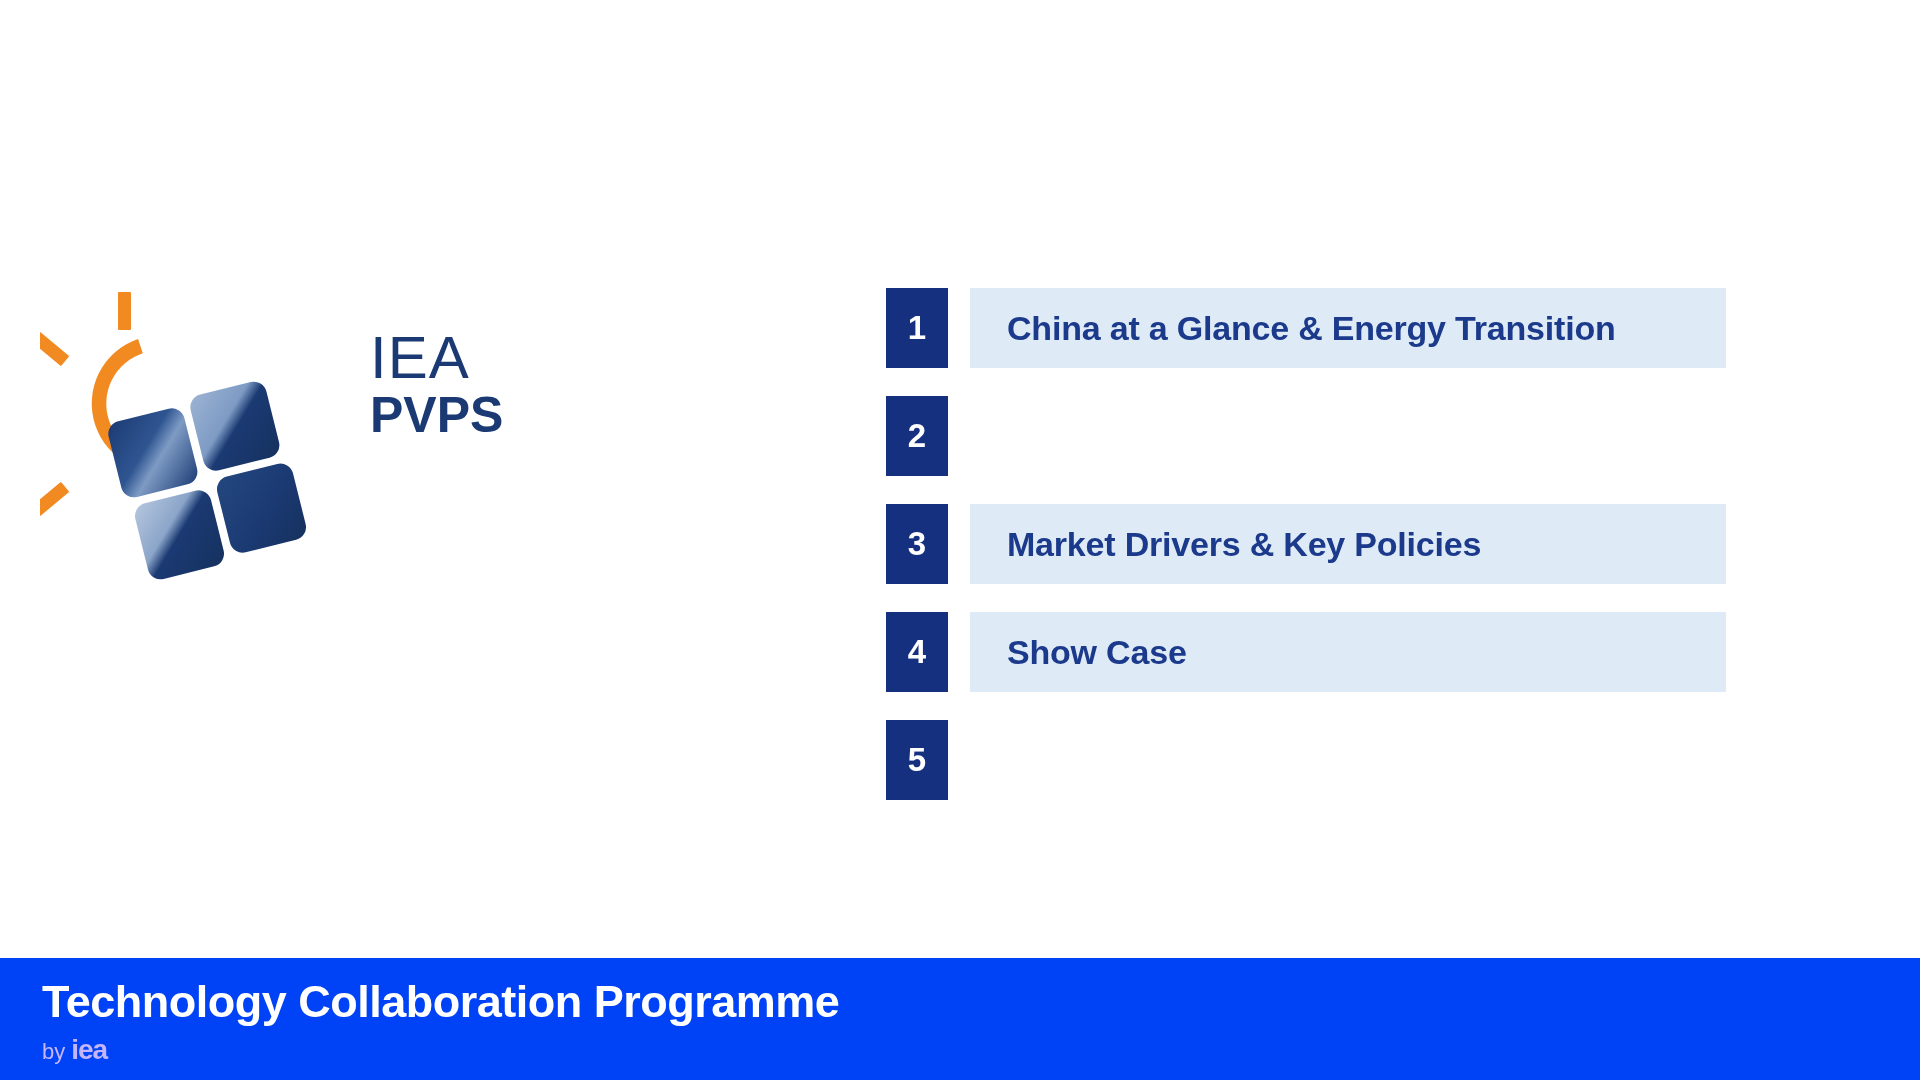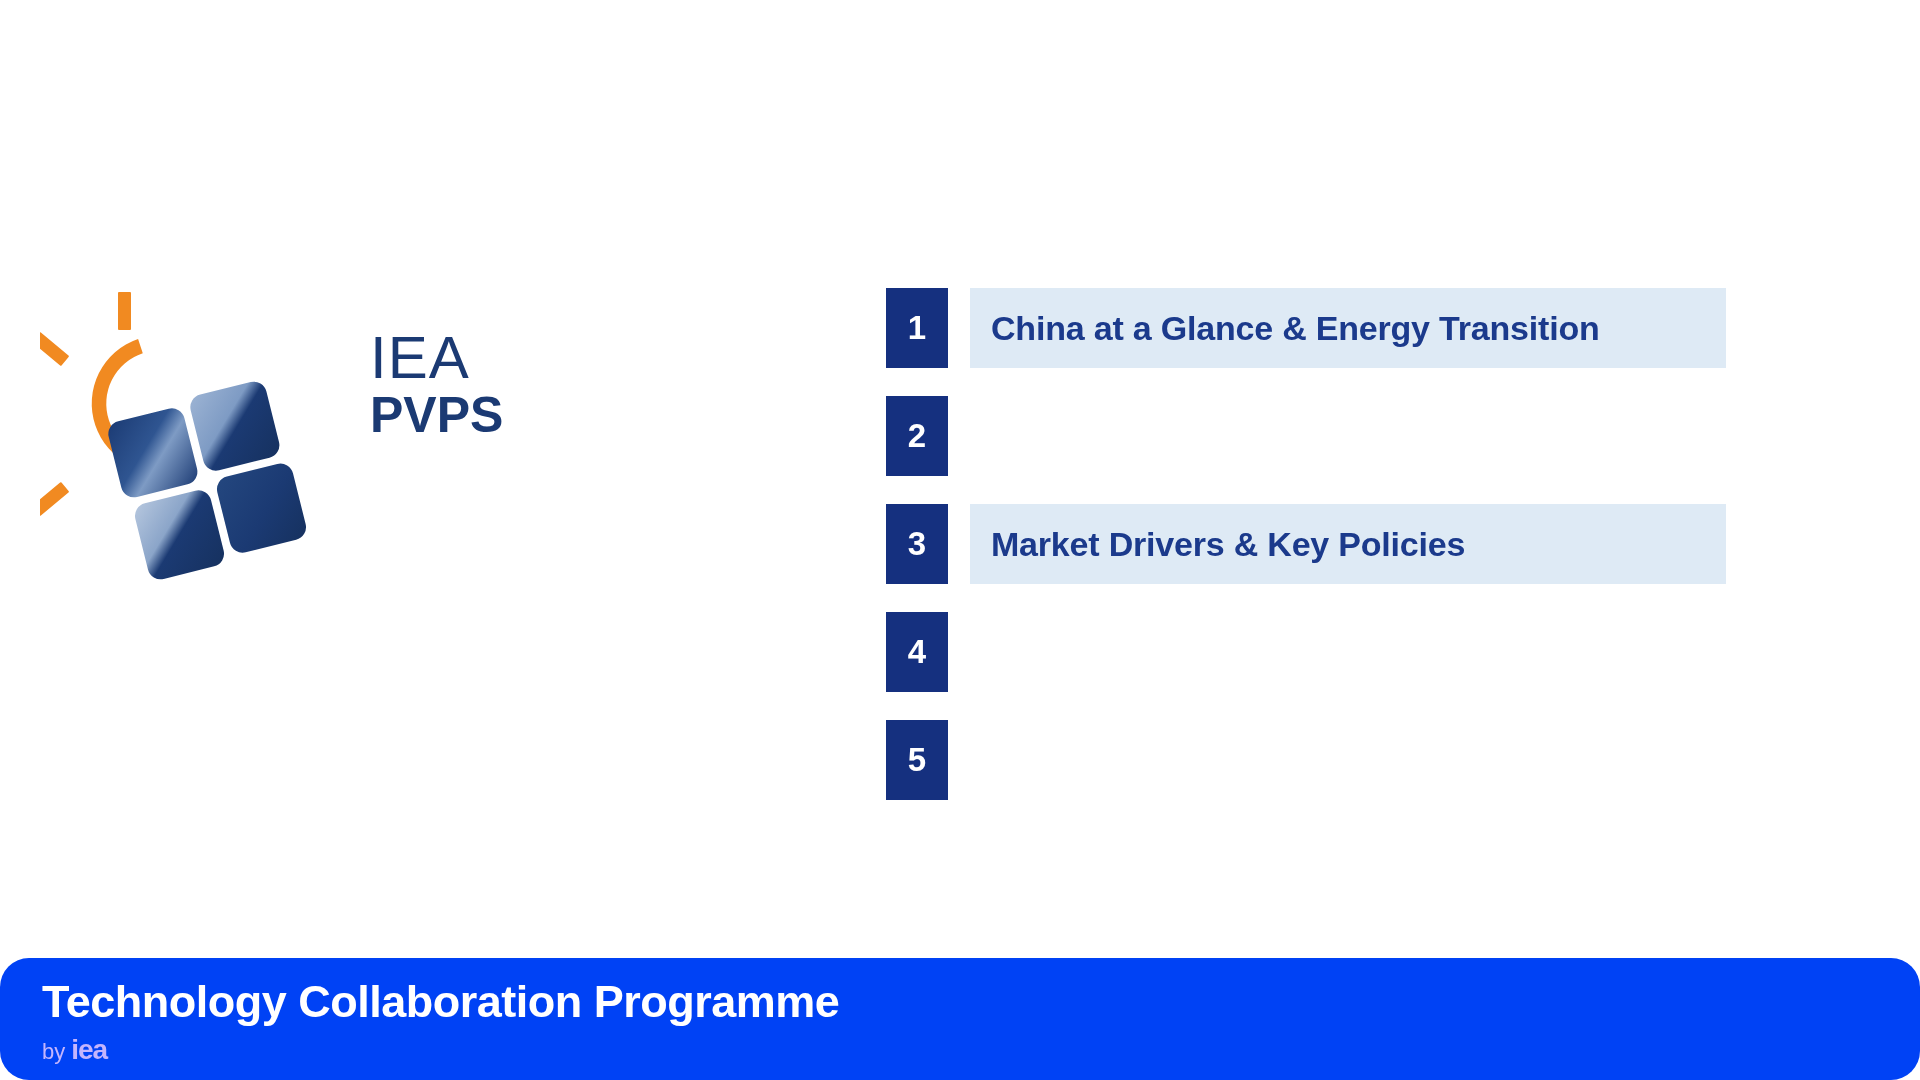--- a/index.html
+++ b/index.html
@@ -98,35 +98,34 @@
     background: transparent;
   }
   .agenda-title {
     flex: 1 1 auto;
     background: #DEEAF5;
     color: #1B3A8C;
     font-size: 34px;
     font-weight: bold;
     display: flex;
     align-items: center;
-    padding-left: 21px;
+    padding-left: 37px;
     box-sizing: border-box;
     letter-spacing: -0.2px;
     font-family: "Liberation Sans", sans-serif;
   }
 
   
   #banner {
     position: absolute;
     left: 0;
     top: 958px;
     width: 1920px;
     height: 122px;
     background: #0042F5;
-    border-radius: 29px;
   }
   #banner-title {
     position: absolute;
     left: 42px;
     top: 18px;
     color: #ffffff;
     font-size: 45px;
     font-weight: bold;
     letter-spacing: -0.5px;
     font-family: "Liberation Sans", sans-serif;
@@ -222,20 +221,21 @@
 
     <div class="agenda-row">
       <div class="agenda-num">3</div>
       <div class="agenda-gap"></div>
       <div class="agenda-title">Market Drivers &amp; Key Policies</div>
     </div>
 
     <div class="agenda-row">
       <div class="agenda-num">4</div>
       <div class="agenda-gap"></div>
+      <div class="agenda-title">Show Case</div>
     </div>
 
     <div class="agenda-row">
       <div class="agenda-num">5</div>
       <div class="agenda-gap"></div>
     </div>
 
   </div>
 
   <div id="banner">

